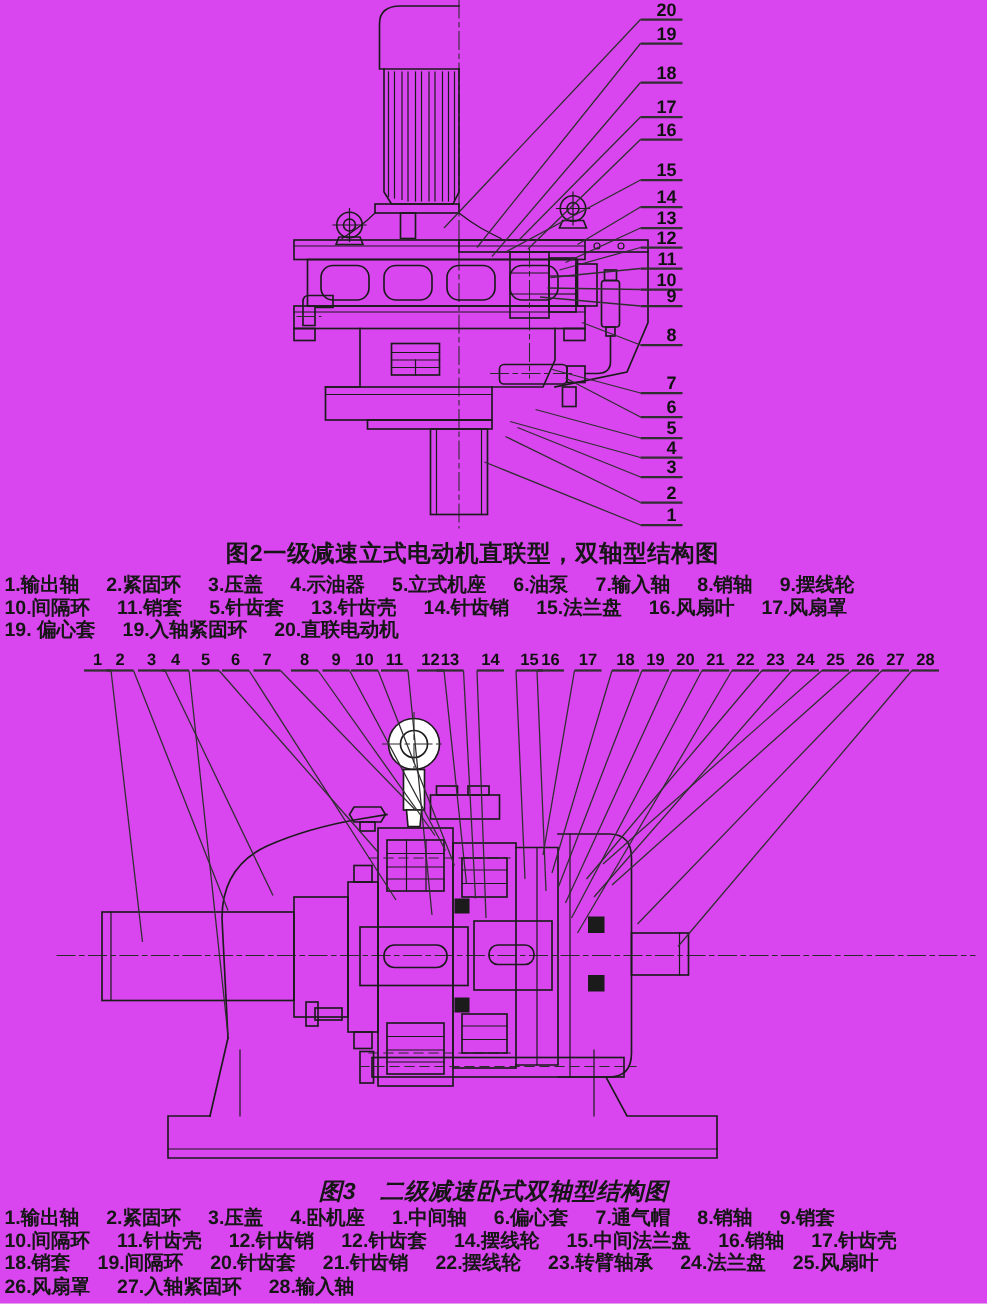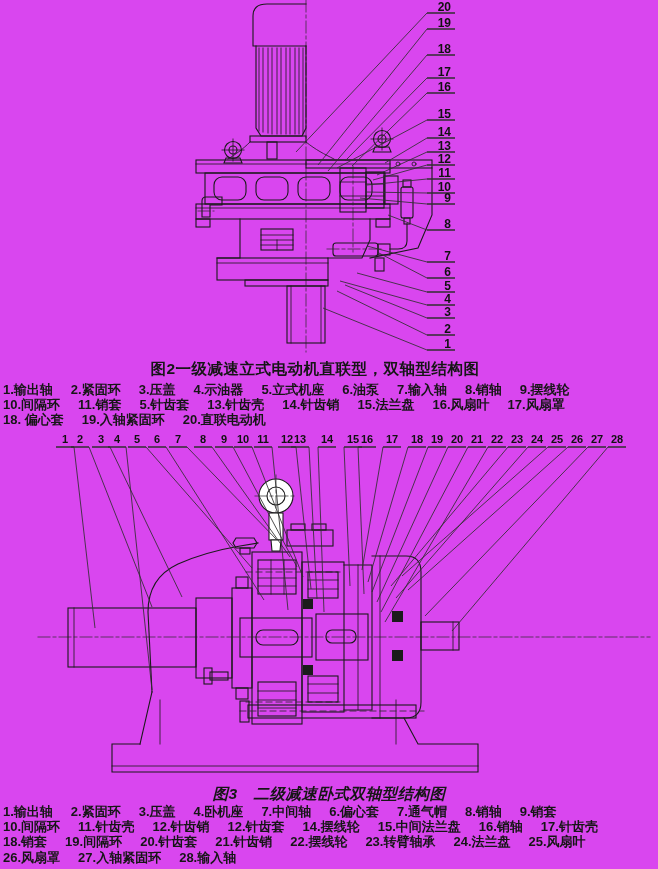--- a/index.html
+++ b/index.html
@@ -209,21 +209,21 @@
         <span class="part-item">10.间隔环</span>
         <span class="part-item">11.销套</span>
         <span class="part-item">5.针齿套</span>
         <span class="part-item">13.针齿壳</span>
         <span class="part-item">14.针齿销</span>
         <span class="part-item">15.法兰盘</span>
         <span class="part-item">16.风扇叶</span>
         <span class="part-item">17.风扇罩</span>
       </div>
       <div class="parts-row">
-        <span class="part-item">18. 偏心套</span>
+        <span class="part-item">19. 偏心套</span>
         <span class="part-item">19.入轴紧固环</span>
         <span class="part-item">20.直联电动机</span>
       </div>
     </div>
 
   <svg id="fig3-svg" width="658" height="352" viewBox="0 430 658 352">
     <g class="art">
 
       <line class="cl" x1="38" y1="637" x2="650" y2="637"></line>
 
@@ -391,21 +391,21 @@
       </g>
   </svg>
 
   <div class="caption" id="fig3-caption">图3　二级减速卧式双轴型结构图</div>
   <div class="parts" id="fig3-parts">
       <div class="parts-row">
         <span class="part-item">1.输出轴</span>
         <span class="part-item">2.紧固环</span>
         <span class="part-item">3.压盖</span>
         <span class="part-item">4.卧机座</span>
-        <span class="part-item">7.中间轴</span>
+        <span class="part-item">1.中间轴</span>
         <span class="part-item">6.偏心套</span>
         <span class="part-item">7.通气帽</span>
         <span class="part-item">8.销轴</span>
         <span class="part-item">9.销套</span>
       </div>
       <div class="parts-row">
         <span class="part-item">10.间隔环</span>
         <span class="part-item">11.针齿壳</span>
         <span class="part-item">12.针齿销</span>
         <span class="part-item">12.针齿套</span>

